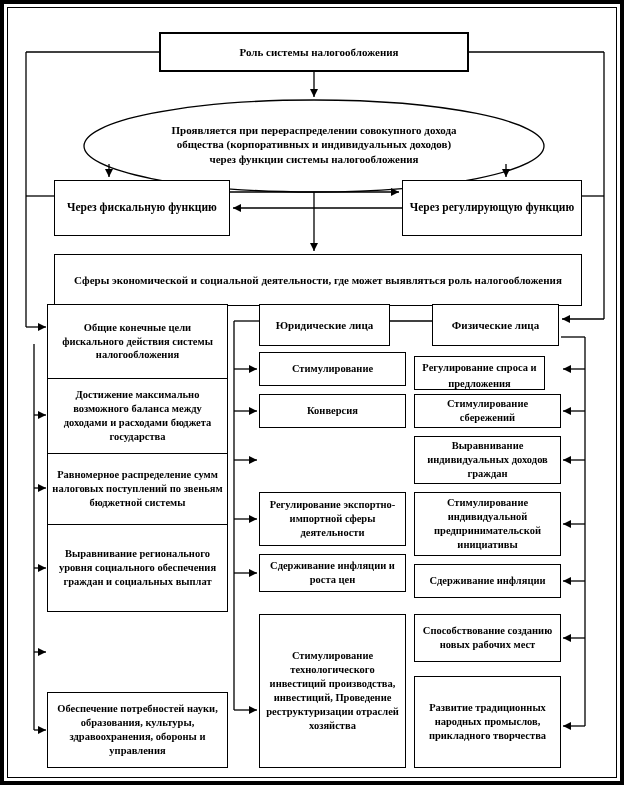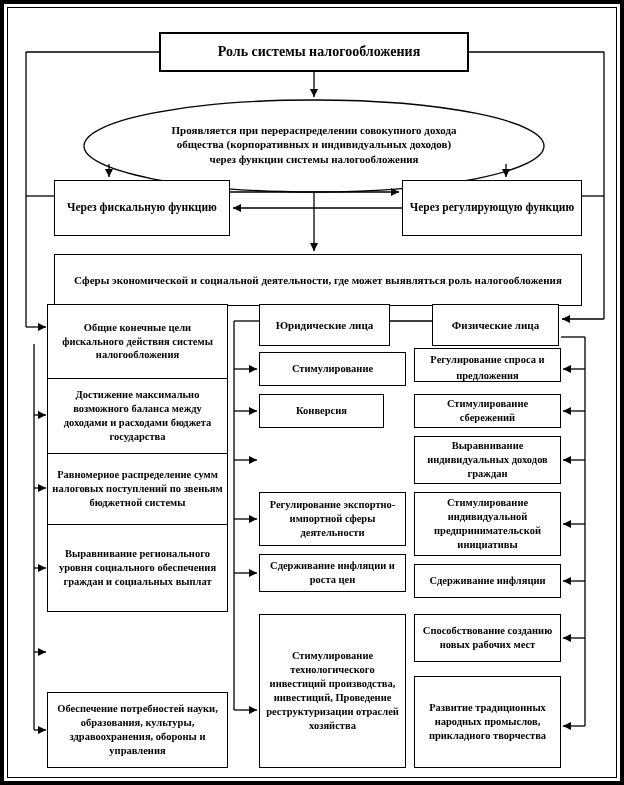--- a/index.html
+++ b/index.html
@@ -8,21 +8,21 @@
     border:4px solid #000;box-sizing:border-box;overflow:hidden;
     font-family:"Liberation Serif","DejaVu Serif",serif;color:#000;
   }
   .frame{position:absolute;left:3px;top:3px;right:3px;bottom:3px;border:1px solid #000;}
   svg.wires{position:absolute;left:0;top:0;width:624px;height:785px;}
   .box{
     position:absolute;border:1px solid #000;background:#fff;box-sizing:border-box;
     display:flex;align-items:center;justify-content:center;text-align:center;
     font-weight:bold;font-size:10.5px;line-height:1.32;padding:1px 4px;
   }
-  .title{border-width:2px;font-size:14px;padding-left:14px;}
+  .title{border-width:2px;font-size:11px;padding-left:14px;}
   .fn{font-size:11.5px;}
   .sph{font-size:11px;}
   .hdr{font-size:11px;}
   .ell-text{
     position:absolute;left:162px;top:119px;width:296px;text-align:center;
     font-weight:bold;font-size:11px;line-height:1.3;
   }
   .clipped{display:block;overflow:hidden;padding-top:3px;line-height:16px;}
 </style>
 </head>
@@ -100,26 +100,26 @@
   <div class="box sph" style="left:50px;top:250px;width:528px;height:52px;">Сферы экономической и социальной деятельности, где может выявляться роль налогообложения</div>
 
   <div class="box" style="left:43px;top:300px;width:181px;height:75px;">Общие конечные цели фискального действия системы налогообложения</div>
   <div class="box" style="left:43px;top:374px;width:181px;height:76px;">Достижение максимально возможного баланса между доходами и расходами бюджета государства</div>
   <div class="box" style="left:43px;top:449px;width:181px;height:72px;">Равномерное распределение сумм налоговых поступлений по звеньям бюджетной системы</div>
   <div class="box" style="left:43px;top:520px;width:181px;height:88px;text-align:center;">Выравнивание регионального уровня социального обеспечения граждан и социальных выплат</div>
   <div class="box" style="left:43px;top:688px;width:181px;height:76px;">Обеспечение потребностей науки, образования, культуры, здравоохранения, обороны и управления</div>
 
   <div class="box hdr" style="left:255px;top:300px;width:131px;height:42px;">Юридические лица</div>
   <div class="box" style="left:255px;top:348px;width:147px;height:34px;">Стимулирование</div>
-  <div class="box" style="left:255px;top:390px;width:125px;height:34px;">Конверсия</div>
+  <div class="box" style="left:255px;top:390px;width:147px;height:34px;">Конверсия</div>
   <div class="box" style="left:255px;top:488px;width:147px;height:54px;">Регулирование экспортно-импортной сферы деятельности</div>
   <div class="box" style="left:255px;top:550px;width:147px;height:38px;">Сдерживание инфляции и роста цен</div>
   <div class="box" style="left:255px;top:610px;width:147px;height:154px;">Стимулирование технологического инвестиций производства, инвестиций, Проведение реструктуризации отраслей хозяйства</div>
 
   <div class="box hdr" style="left:428px;top:300px;width:127px;height:42px;">Физические лица</div>
-  <div class="box clipped" style="left:410px;top:344px;width:147px;height:34px;">Регулирование спроса и предложения</div>
+  <div class="box clipped" style="left:410px;top:352px;width:131px;height:34px;">Регулирование спроса и предложения</div>
   <div class="box" style="left:410px;top:390px;width:147px;height:34px;">Стимулирование сбережений</div>
   <div class="box" style="left:410px;top:432px;width:147px;height:48px;">Выравнивание индивидуальных доходов граждан</div>
   <div class="box" style="left:410px;top:488px;width:147px;height:64px;">Стимулирование индивидуальной предпринимательской инициативы</div>
   <div class="box" style="left:410px;top:560px;width:147px;height:34px;">Сдерживание инфляции</div>
   <div class="box" style="left:410px;top:610px;width:147px;height:48px;">Способствование созданию новых рабочих мест</div>
   <div class="box" style="left:410px;top:672px;width:147px;height:92px;">Развитие традиционных народных промыслов, прикладного творчества</div>
 </div>
 
 </body></html>

